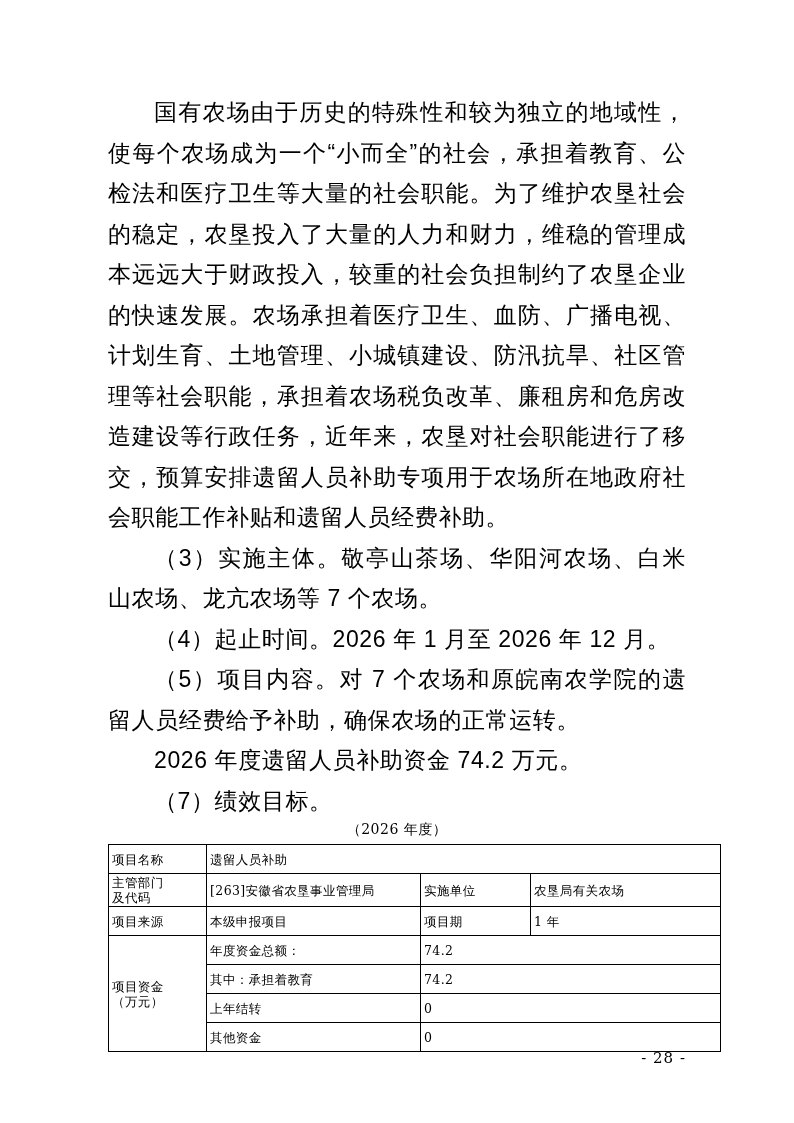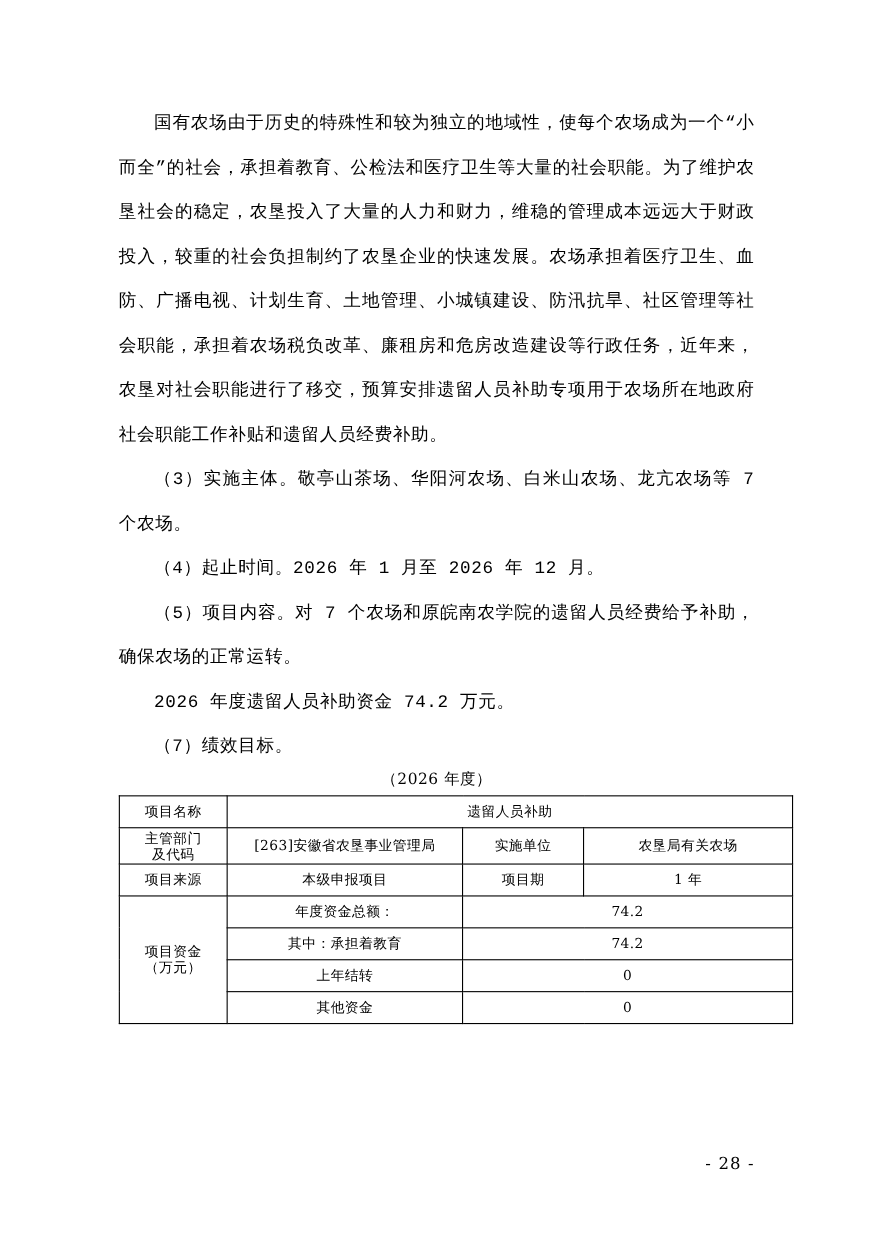--- a/index.html
+++ b/index.html
@@ -16,27 +16,27 @@
   }
   .page {
     width: 794px;
     height: 1123px;
     box-sizing: border-box;
     padding: 92px 108px 40px 108px;
     position: relative;
   }
   p.body-para {
     margin: 0;
-    font-size: 16px;
+    font-size: 23px;
     line-height: 40.5px;
     text-align: justify;
     text-justify: inter-ideograph;
     text-indent: 2em;
     letter-spacing: 0.6px;
-    font-family: Liberation Mono, monospace;
+    font-family: Liberation Sans, sans-serif;
   }
   .table-title {
     text-align: center;
     font-size: 19px;
     font-weight: bold;
     margin-top: 8px;
     margin-bottom: 2px;
     letter-spacing: 1px;
   }
   .table-subtitle {
@@ -47,21 +47,21 @@
   }
   table.perf {
     border-collapse: collapse;
     width: 612px;
     margin: 0 auto;
     table-layout: fixed;
   }
   table.perf td {
     border: 1px solid #000000;
     font-size: 12.5px;
-    text-align: center;
+    text-align: left;
     vertical-align: middle;
     height: 26px;
     padding: 1px 3px;
     letter-spacing: 0.4px;
     line-height: 15px;
   }
   .page-number {
     position: absolute;
     right: 108px;
     bottom: 56px;

